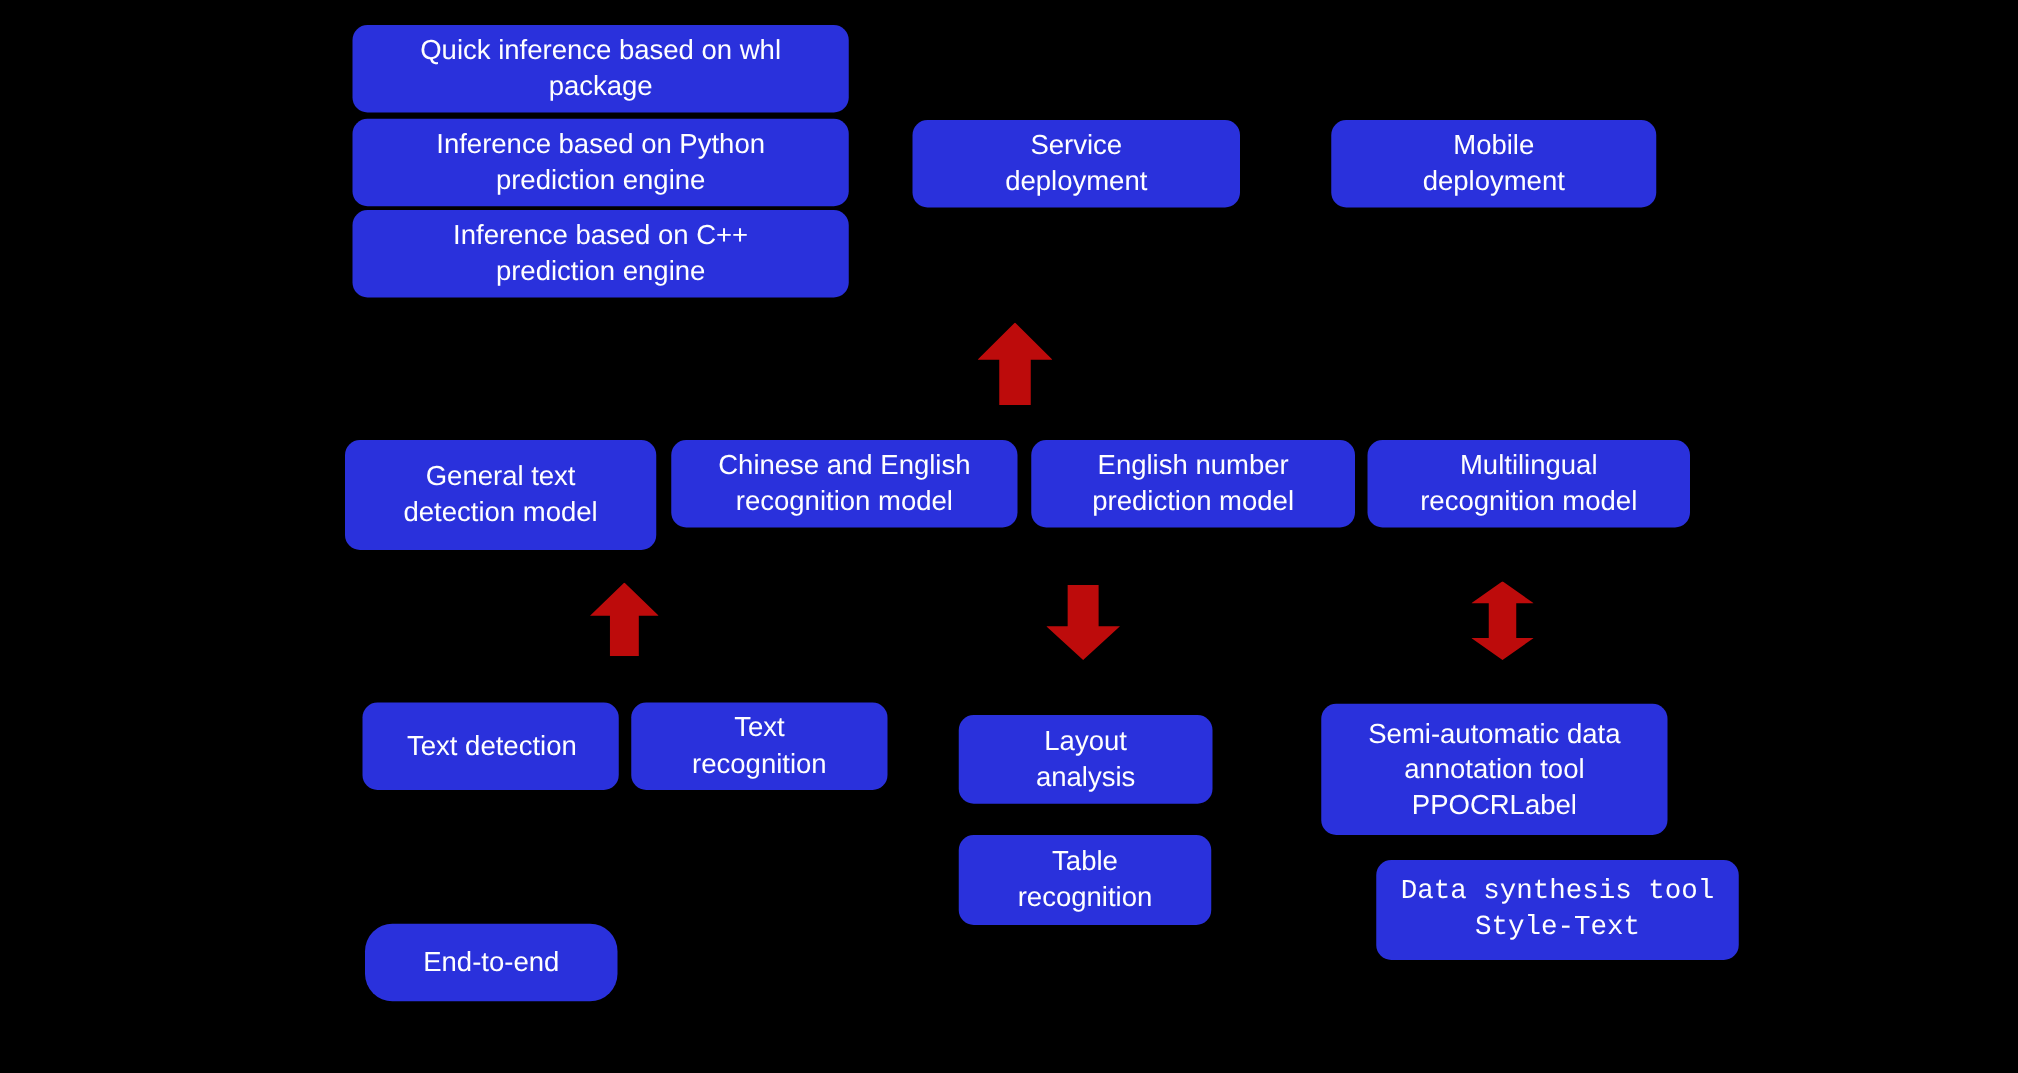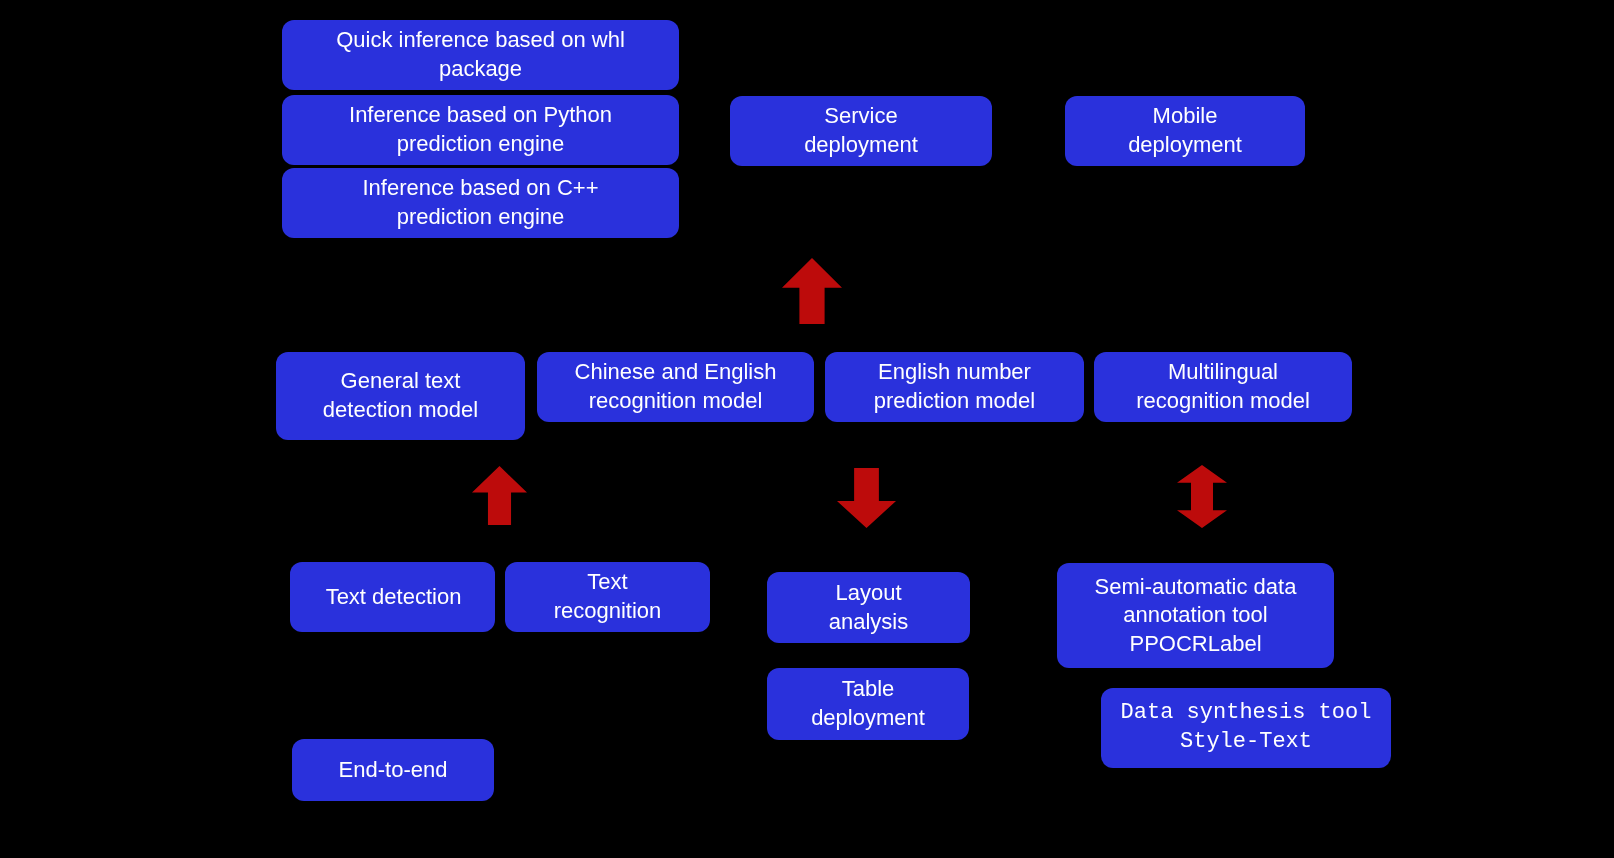--- a/index.html
+++ b/index.html
@@ -45,47 +45,47 @@
 
   <div class="box" style="left:270px;top:20px;width:397px;height:70px;">Quick inference based on whl
 package</div>
   <div class="box" style="left:270px;top:95px;width:397px;height:70px;">Inference based on Python
 prediction engine</div>
   <div class="box" style="left:270px;top:168px;width:397px;height:70px;">Inference based on C++
 prediction engine</div>
 
   <div class="box" style="left:718px;top:96px;width:262px;height:70px;">Service
 deployment</div>
-  <div class="box" style="left:1053px;top:96px;width:240px;height:70px;">Mobile
+  <div class="box" style="left:1053px;top:96px;width:260px;height:70px;">Mobile
 deployment</div>
 
   <div class="arrow arrow-up" style="left:770px;top:258px;width:60px;height:66px;"></div>
 
   <div class="box" style="left:264px;top:352px;width:249px;height:88px;">General text
 detection model</div>
   <div class="box" style="left:525px;top:352px;width:277px;height:70px;">Chinese and English
 recognition model</div>
   <div class="box" style="left:813px;top:352px;width:259px;height:70px;">English number
 prediction model</div>
   <div class="box" style="left:1082px;top:352px;width:258px;height:70px;">Multilingual
 recognition model</div>
 
   <div class="arrow arrow-up" style="left:460px;top:466px;width:55px;height:59px;"></div>
   <div class="arrow arrow-down" style="left:825px;top:468px;width:59px;height:60px;"></div>
   <div class="arrow arrow-updown" style="left:1165px;top:465px;width:50px;height:63px;"></div>
 
   <div class="box" style="left:278px;top:562px;width:205px;height:70px;padding-left:12px;">Text detection</div>
   <div class="box" style="left:493px;top:562px;width:205px;height:70px;">Text
 recognition</div>
-  <div class="box" style="left:280px;top:739px;width:202px;height:62px;">End-to-end</div>
+  <div class="box" style="left:280px;top:739px;width:202px;height:62px;border-radius:22px;">End-to-end</div>
 
   <div class="box" style="left:755px;top:572px;width:203px;height:71px;">Layout
 analysis</div>
   <div class="box" style="left:755px;top:668px;width:202px;height:72px;">Table
-deployment</div>
+recognition</div>
 
   <div class="box" style="left:1045px;top:563px;width:277px;height:105px;">Semi-automatic data
 annotation tool
 PPOCRLabel</div>
   <div class="box" style="left:1089px;top:688px;width:290px;height:80px;font-family:Liberation Mono, monospace;">Data synthesis tool
 Style-Text</div>
 
 </div>
 
 </body></html>

